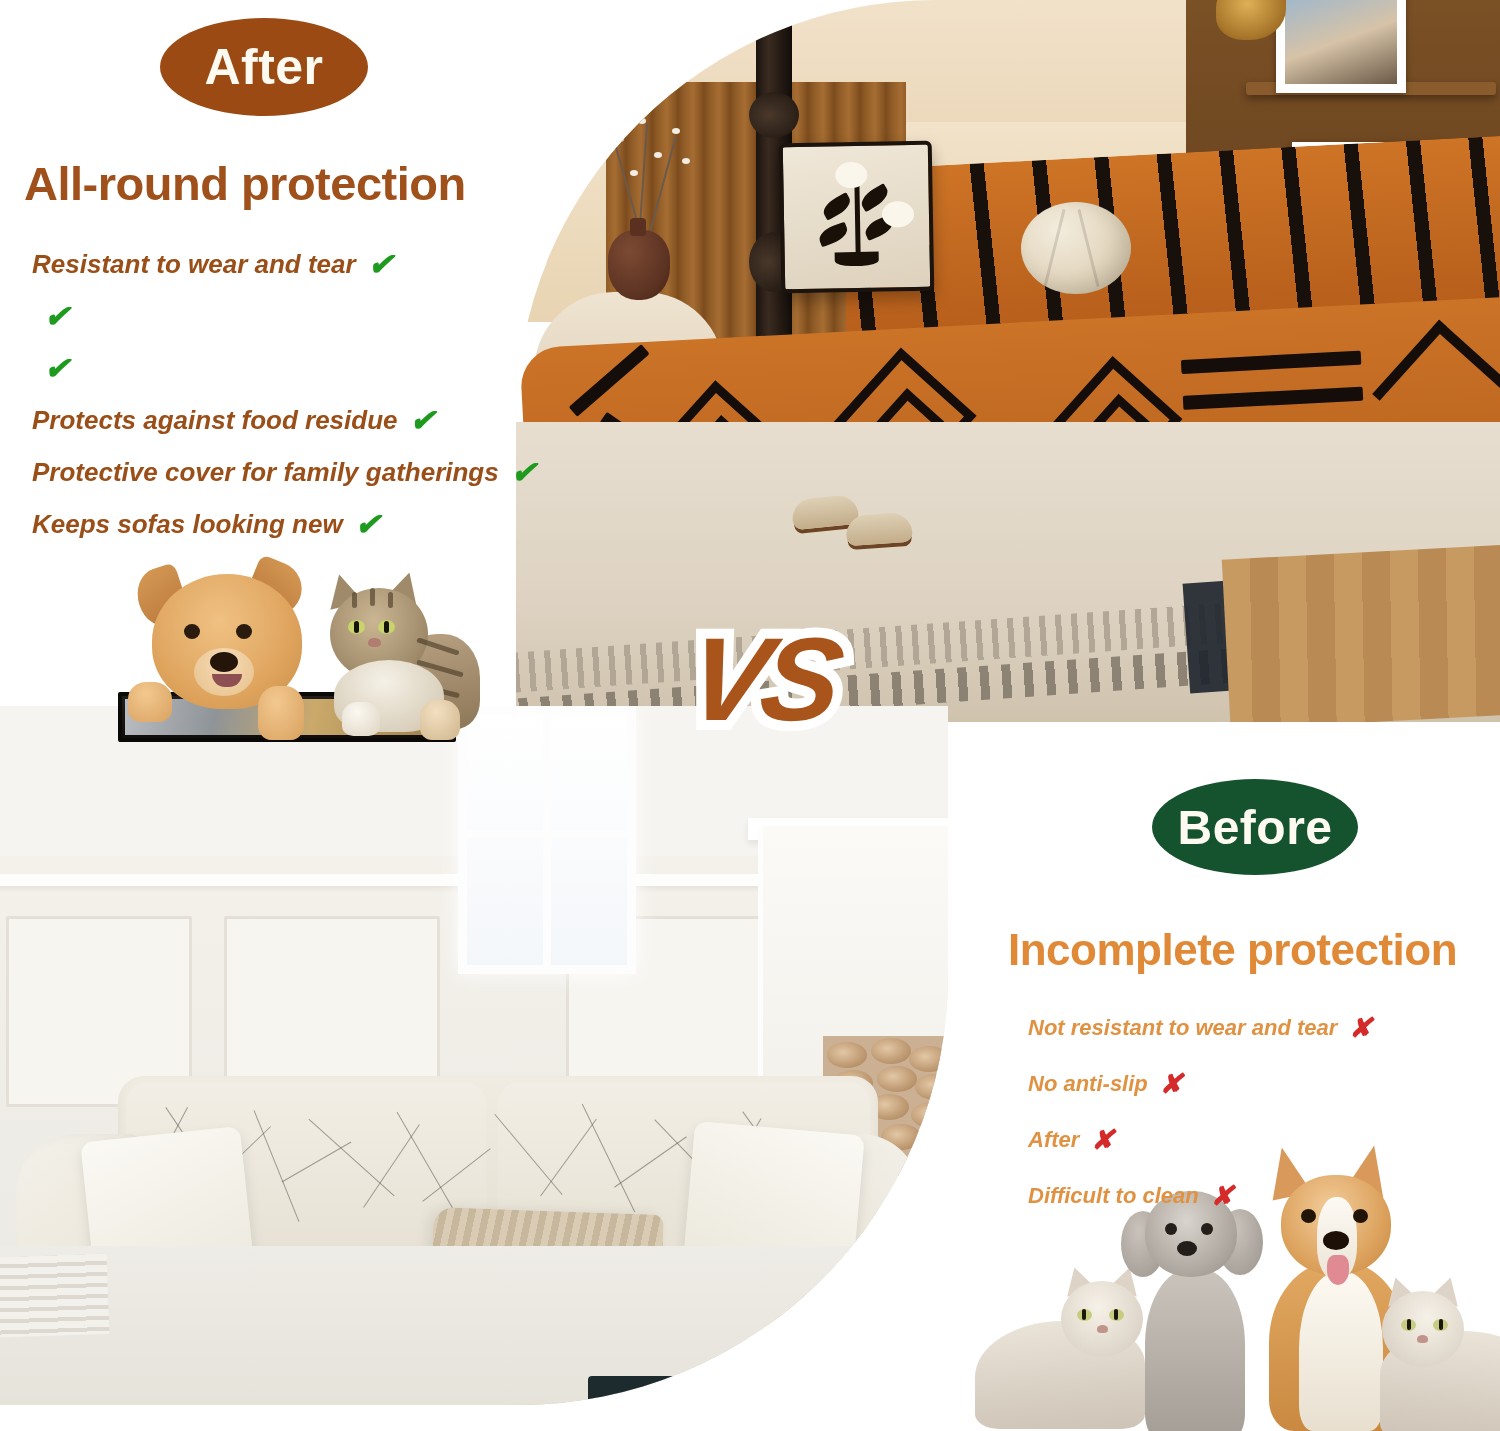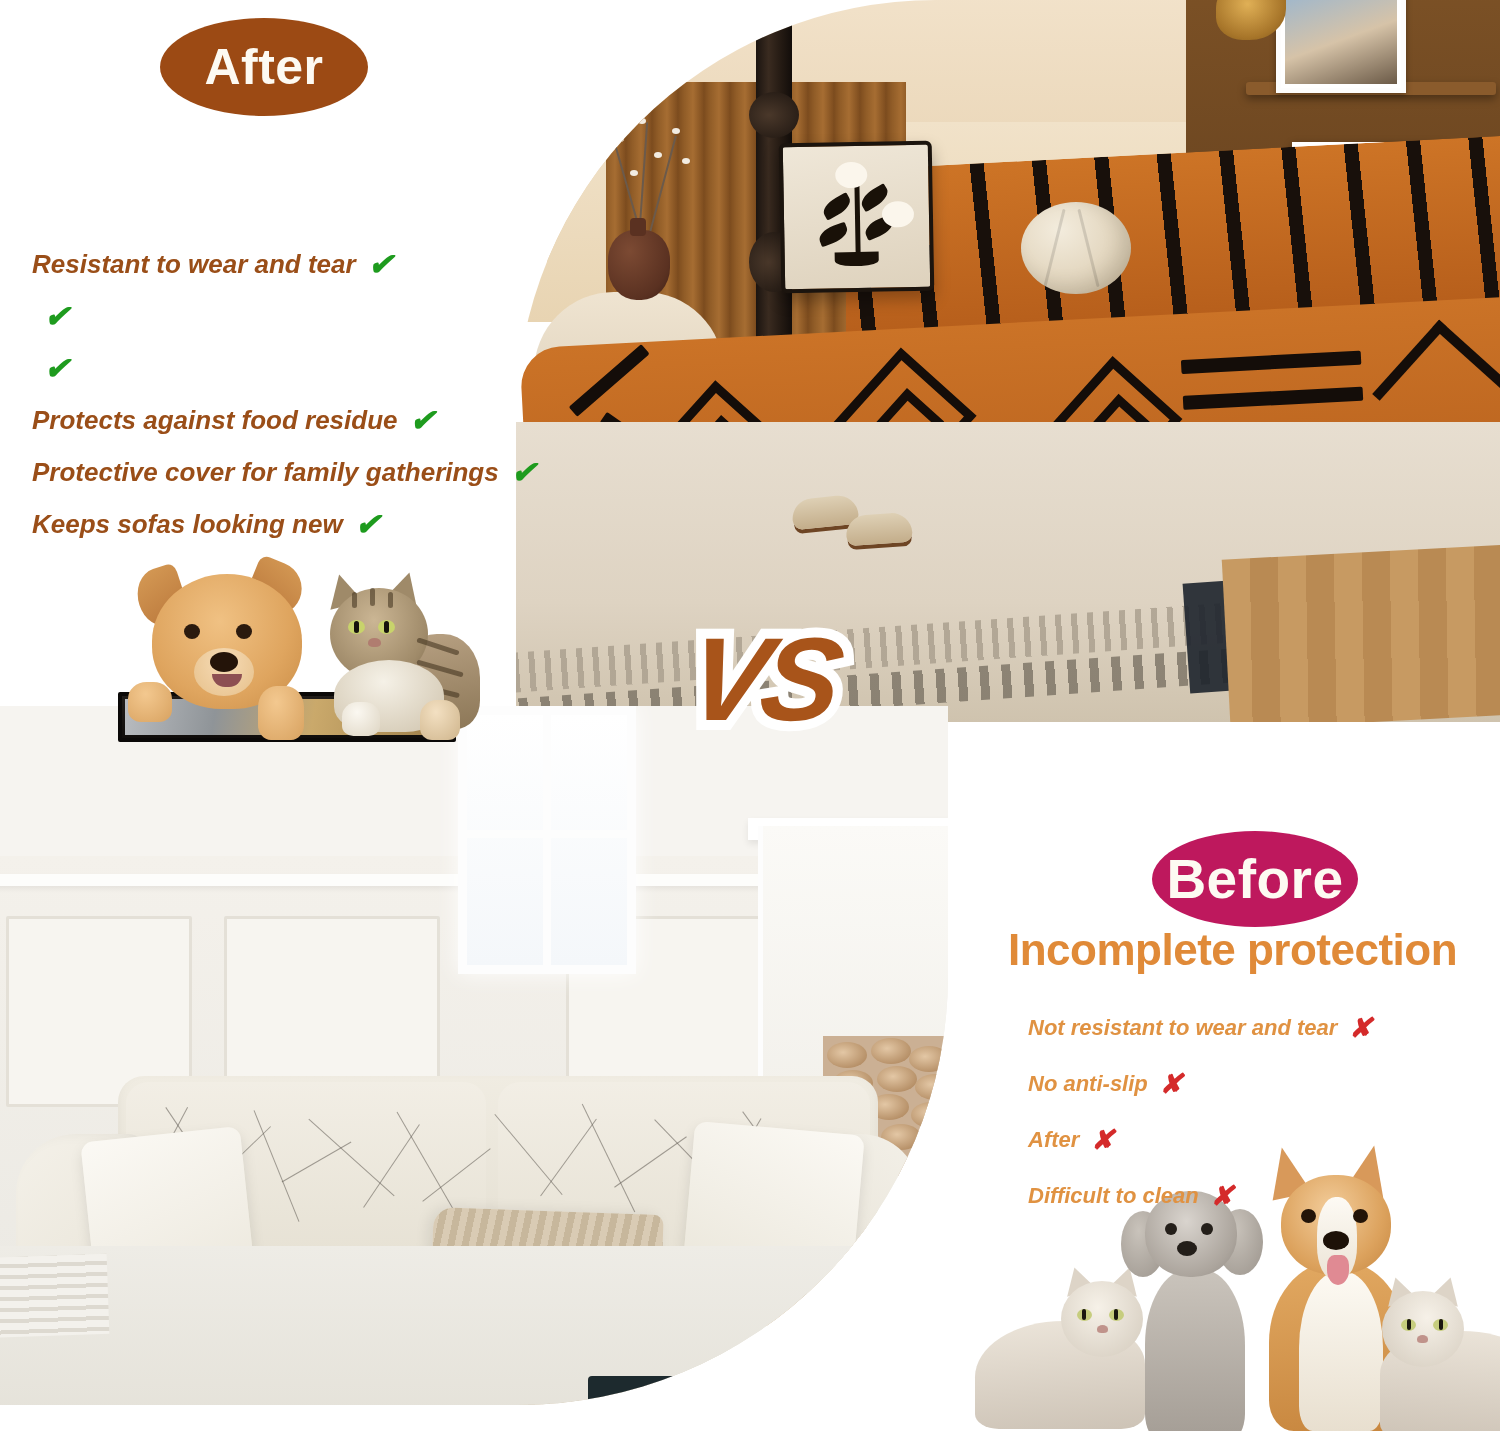--- a/index.html
+++ b/index.html
@@ -269,21 +269,21 @@
   .catg .eye{position:absolute;width:15px;height:12px;background:#c6cd7e;border-radius:50%;top:34px;}
   .catg .eye.l{left:102px;} .catg .eye.r{left:134px;}
   .catg .eye:after{content:"";position:absolute;left:5px;top:0;width:4px;height:11px;background:#1a170f;border-radius:3px;}
   .catg .nose{position:absolute;left:122px;top:50px;width:11px;height:8px;background:#c0938b;border-radius:50% 50% 40% 40%;}
   .catg.flip{transform:scaleX(-1);}
 
   
   .badge{position:absolute;display:flex;align-items:center;justify-content:center;
     border-radius:50%;color:#fdfaf2;font-weight:bold;letter-spacing:.5px;z-index:8;}
   .badge-after{left:160px;top:18px;width:208px;height:98px;background:#9c4a14;font-size:50px;}
-  .badge-before{left:1152px;top:831px;width:206px;height:96px;background:#be185d;font-size:55px;}
+  .badge-before{left:1152px;top:779px;width:206px;height:96px;background:#14532d;font-size:48px;}
 
   .title{position:absolute;font-weight:bold;z-index:8;white-space:nowrap;}
   .title-after{left:24px;top:156px;font-size:47px;color:#a0501a;letter-spacing:-.5px;}
   .title-before{left:1008px;top:925px;font-size:44px;color:#e08a38;letter-spacing:-.5px;}
 
   .list{position:absolute;z-index:8;}
   .list-after{left:32px;top:238px;}
   .list-before{left:1028px;top:1000px;}
   .li{display:flex;align-items:center;white-space:nowrap;font-weight:bold;font-style:italic;}
   .list-after .li{color:#9a4e18;font-size:26px;height:52px;}
@@ -534,20 +534,21 @@
         <span class="eye l"></span>
         <span class="eye r"></span>
         <span class="nose"></span>
     </div>
   </div>
 
   <div class="vs-shadow">VS</div>
   <div class="vs">VS</div>
 
   <div class="badge badge-after">After</div>
+  <div class="title title-after">All-round protection</div>
   <div class="list list-after">
     <div class="li">
       <span>Resistant to wear and tear</span>
       <span class="mark ok">✔</span>
     </div>
     <div class="li">
       <span class="mark ok">✔</span>
     </div>
     <div class="li">
       <span class="mark ok">✔</span>

